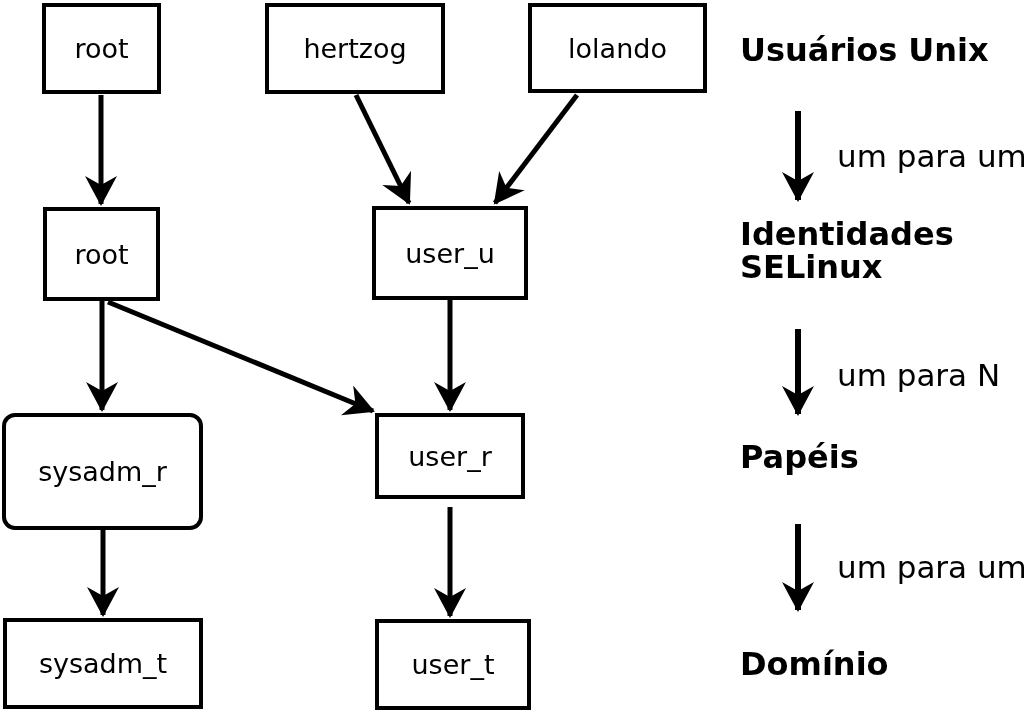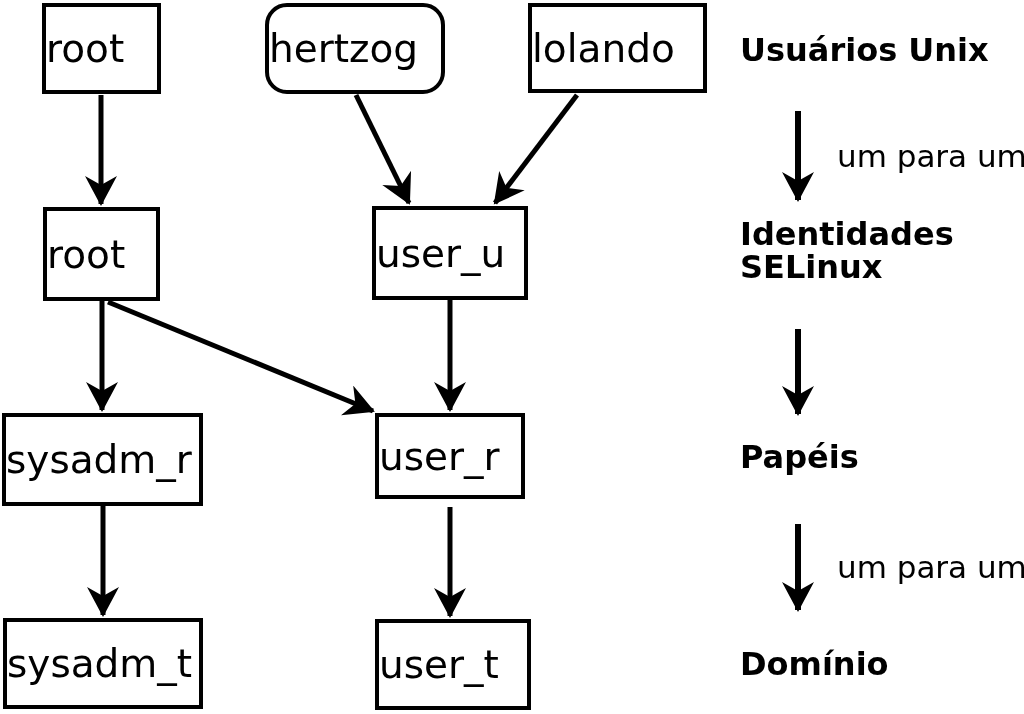--- a/index.html
+++ b/index.html
@@ -23,21 +23,22 @@
     width: 1024px;
     height: 714px;
   }
   .node {
     position: absolute;
     box-sizing: border-box;
     border: 4px solid #000000;
     background: #ffffff;
     display: flex;
     align-items: center;
-    font-size: 39px;
+    justify-content: center;
+    font-size: 27px;
     line-height: 1;
     white-space: nowrap;
   }
   .legend-label {
     position: absolute;
     font-size: 32px;
     font-weight: bold;
     line-height: 1;
     white-space: nowrap;
   }
@@ -69,55 +70,56 @@
     <line x1="103" y1="506" x2="103" y2="615" stroke="#000000" stroke-width="5" marker-end="url(#ah)"></line>
     <line x1="450" y1="507" x2="450" y2="616" stroke="#000000" stroke-width="5" marker-end="url(#ah)"></line>
     <line x1="798" y1="111" x2="798" y2="200" stroke="#000000" stroke-width="6" marker-end="url(#ah)"></line>
     <line x1="798" y1="329" x2="798" y2="414" stroke="#000000" stroke-width="6" marker-end="url(#ah)"></line>
     <line x1="798" y1="524" x2="798" y2="610" stroke="#000000" stroke-width="6" marker-end="url(#ah)"></line>
   </svg>
 
   <div class="node" style="left:42px;  top:3px;   width:119px; height:91px;">
     <span>root</span>
   </div>
-  <div class="node" style="left:265px; top:3px;   width:180px; height:91px;border-radius:22px;">
+  <div class="node" style="left:265px; top:3px;   width:180px; height:91px;">
     <span>hertzog</span>
   </div>
   <div class="node" style="left:488px; top:3px;   width:179px; height:90px;margin-left:40px;">
     <span>lolando</span>
   </div>
 
   <div class="node" style="left:43px;  top:207px; width:117px; height:94px;">
     <span>root</span>
   </div>
   <div class="node" style="left:372px; top:206px; width:156px; height:94px;">
     <span>user_u</span>
   </div>
 
-  <div class="node" style="left:2px;   top:413px; width:201px; height:93px;">
+  <div class="node" style="left:2px;   top:413px; width:201px; height:117px;border-radius:13px;">
     <span>sysadm_r</span>
   </div>
   <div class="node" style="left:375px; top:413px; width:150px; height:86px;">
     <span>user_r</span>
   </div>
 
   <div class="node" style="left:3px;   top:618px; width:200px; height:91px;">
     <span>sysadm_t</span>
   </div>
   <div class="node" style="left:375px; top:619px; width:156px; height:91px;">
     <span>user_t</span>
   </div>
 
   <div class="legend-label" style="left:740px; top:34px;">Usuários Unix</div>
 
   <div class="mapping-label" style="left:837px; top:141px;">um para um</div>
 
   <div class="legend-label" style="left:740px; top:218px;">Identidades</div>
   <div class="legend-label" style="left:740px; top:251px;">SELinux</div>
 
+  <div class="mapping-label" style="left:837px; top:360px;">um para N</div>
 
   <div class="legend-label" style="left:740px; top:441px;text-align:right;">Papéis</div>
 
   <div class="mapping-label" style="left:837px; top:552px;">um para um</div>
 
   <div class="legend-label" style="left:740px; top:648px;">Domínio</div>
 
 </div>
 
 </body></html>

